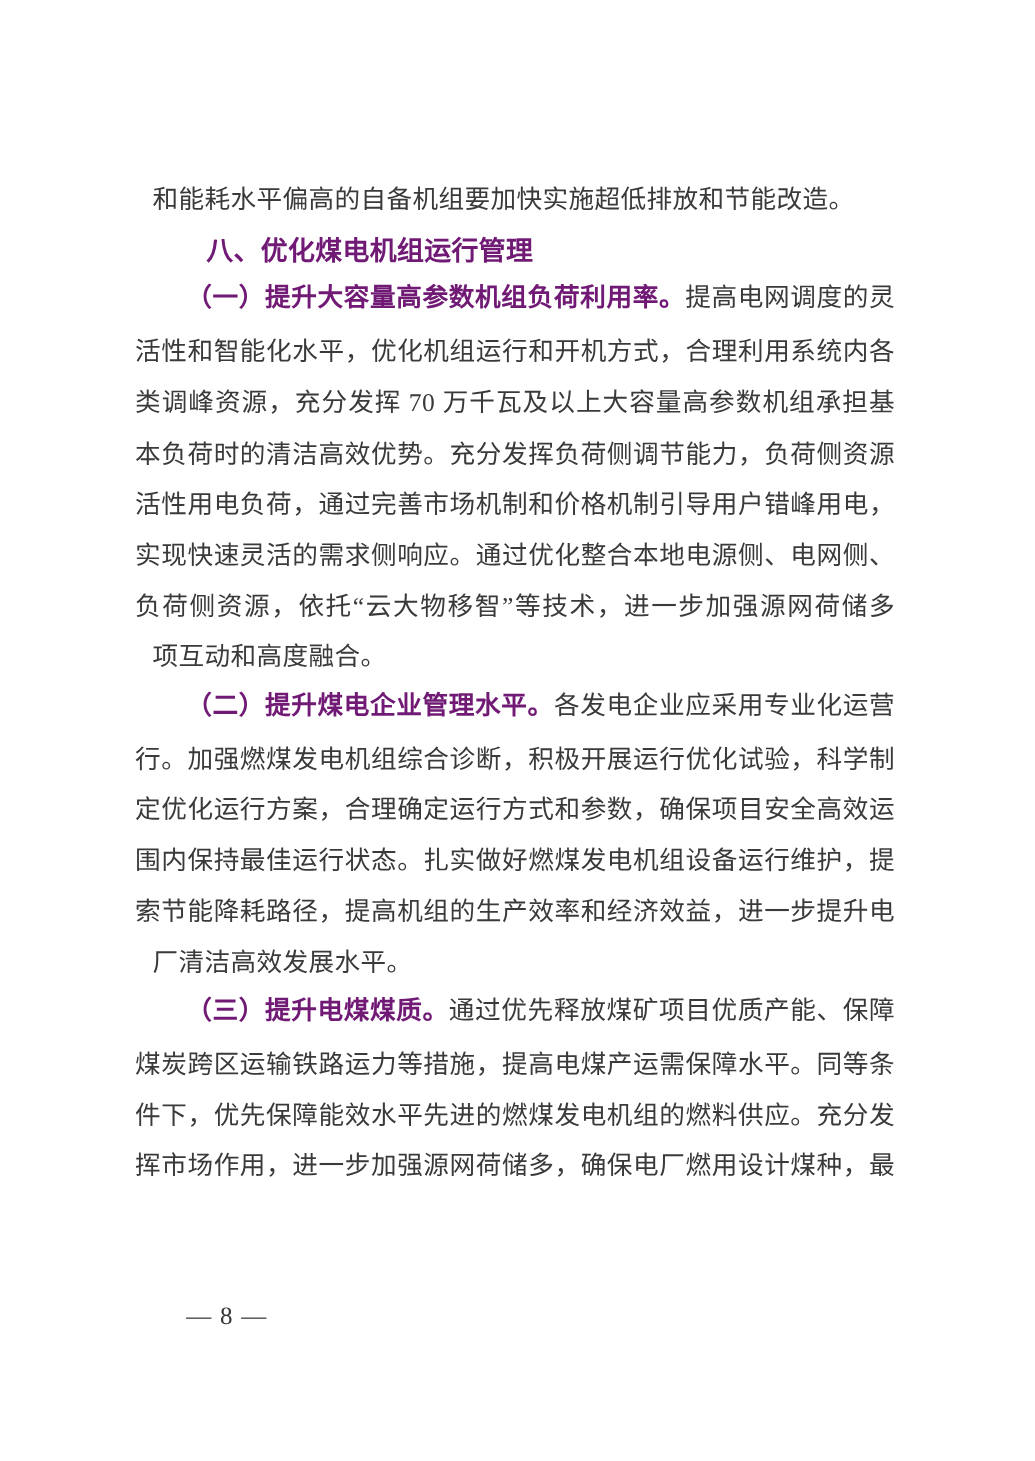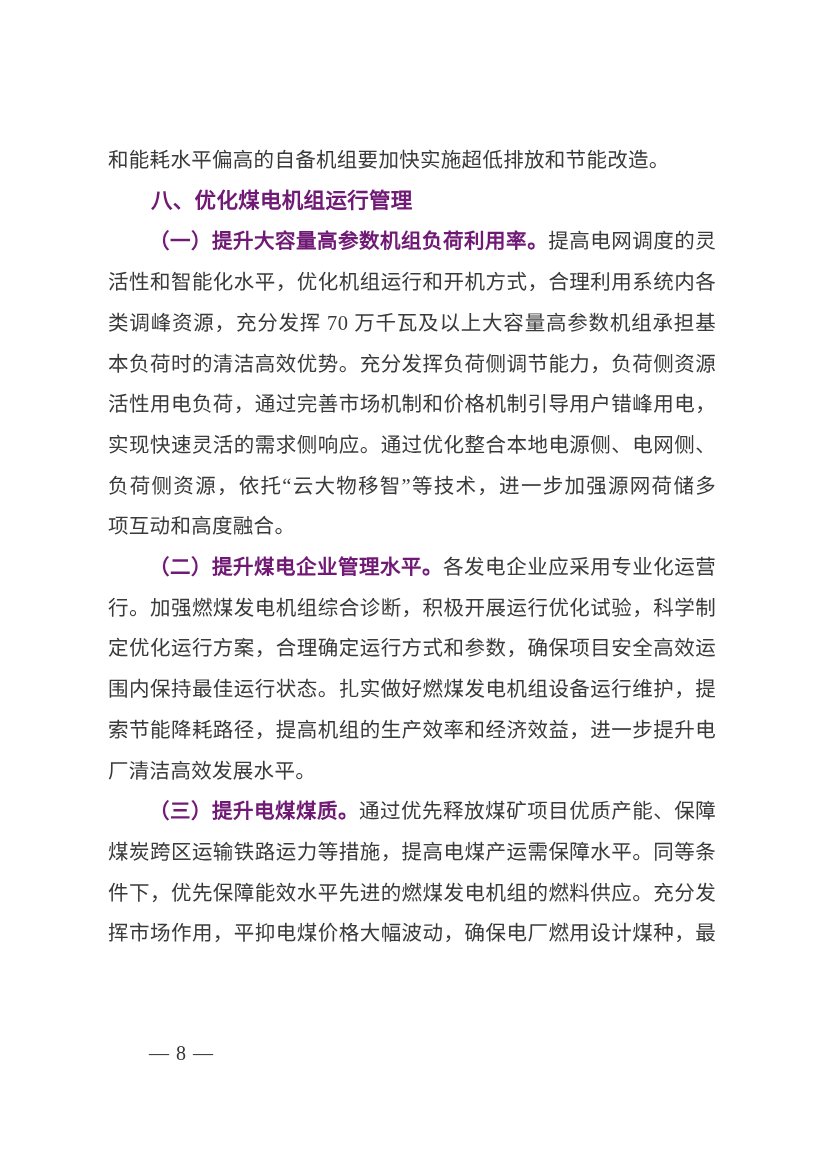--- a/index.html
+++ b/index.html
@@ -30,23 +30,25 @@
     line-height: 40.7px;
     color: #3a3a3a;
     letter-spacing: 0.3px;
   }
   .line {
     text-align: justify;
     text-align-last: justify;
   }
   .line.left {
     text-align-last: left;
+    margin-left: 14px;
   }
   .line.indent {
     text-indent: 2em;
+    font-family: Liberation Mono, monospace;
   }
   .line.heading {
     font-family: "Liberation Sans", "DejaVu Sans", sans-serif;
     font-weight: 700;
     color: #1f1f1f;
     font-size: 21.5px;
     text-align-last: left;
   }
   .lead {
     font-weight: 700;
@@ -79,16 +81,16 @@
       <div class="line left"><span>项互动和高度融合。</span></div>
       <div class="line indent"><span class="lead">（二）提升煤电企业管理水平。</span><span>各发电企业应采用专业化运营</span></div>
       <div class="line"><span>行。加强燃煤发电机组综合诊断，积极开展运行优化试验，科学制</span></div>
       <div class="line"><span>定优化运行方案，合理确定运行方式和参数，确保项目安全高效运</span></div>
       <div class="line"><span>围内保持最佳运行状态。扎实做好燃煤发电机组设备运行维护，提</span></div>
       <div class="line"><span>索节能降耗路径，提高机组的生产效率和经济效益，进一步提升电</span></div>
       <div class="line left"><span>厂清洁高效发展水平。</span></div>
       <div class="line indent"><span class="lead">（三）提升电煤煤质。</span><span>通过优先释放煤矿项目优质产能、保障</span></div>
       <div class="line"><span>煤炭跨区运输铁路运力等措施，提高电煤产运需保障水平。同等条</span></div>
       <div class="line"><span>件下，优先保障能效水平先进的燃煤发电机组的燃料供应。充分发</span></div>
-      <div class="line"><span>挥市场作用，平抑电煤价格大幅波动，确保电厂燃用设计煤种，最</span></div>
+      <div class="line"><span>挥市场作用，进一步加强源网荷储多，确保电厂燃用设计煤种，最</span></div>
     </div>
   <div class="footer">— 8 —</div>
 </div>
 
 </body></html>

